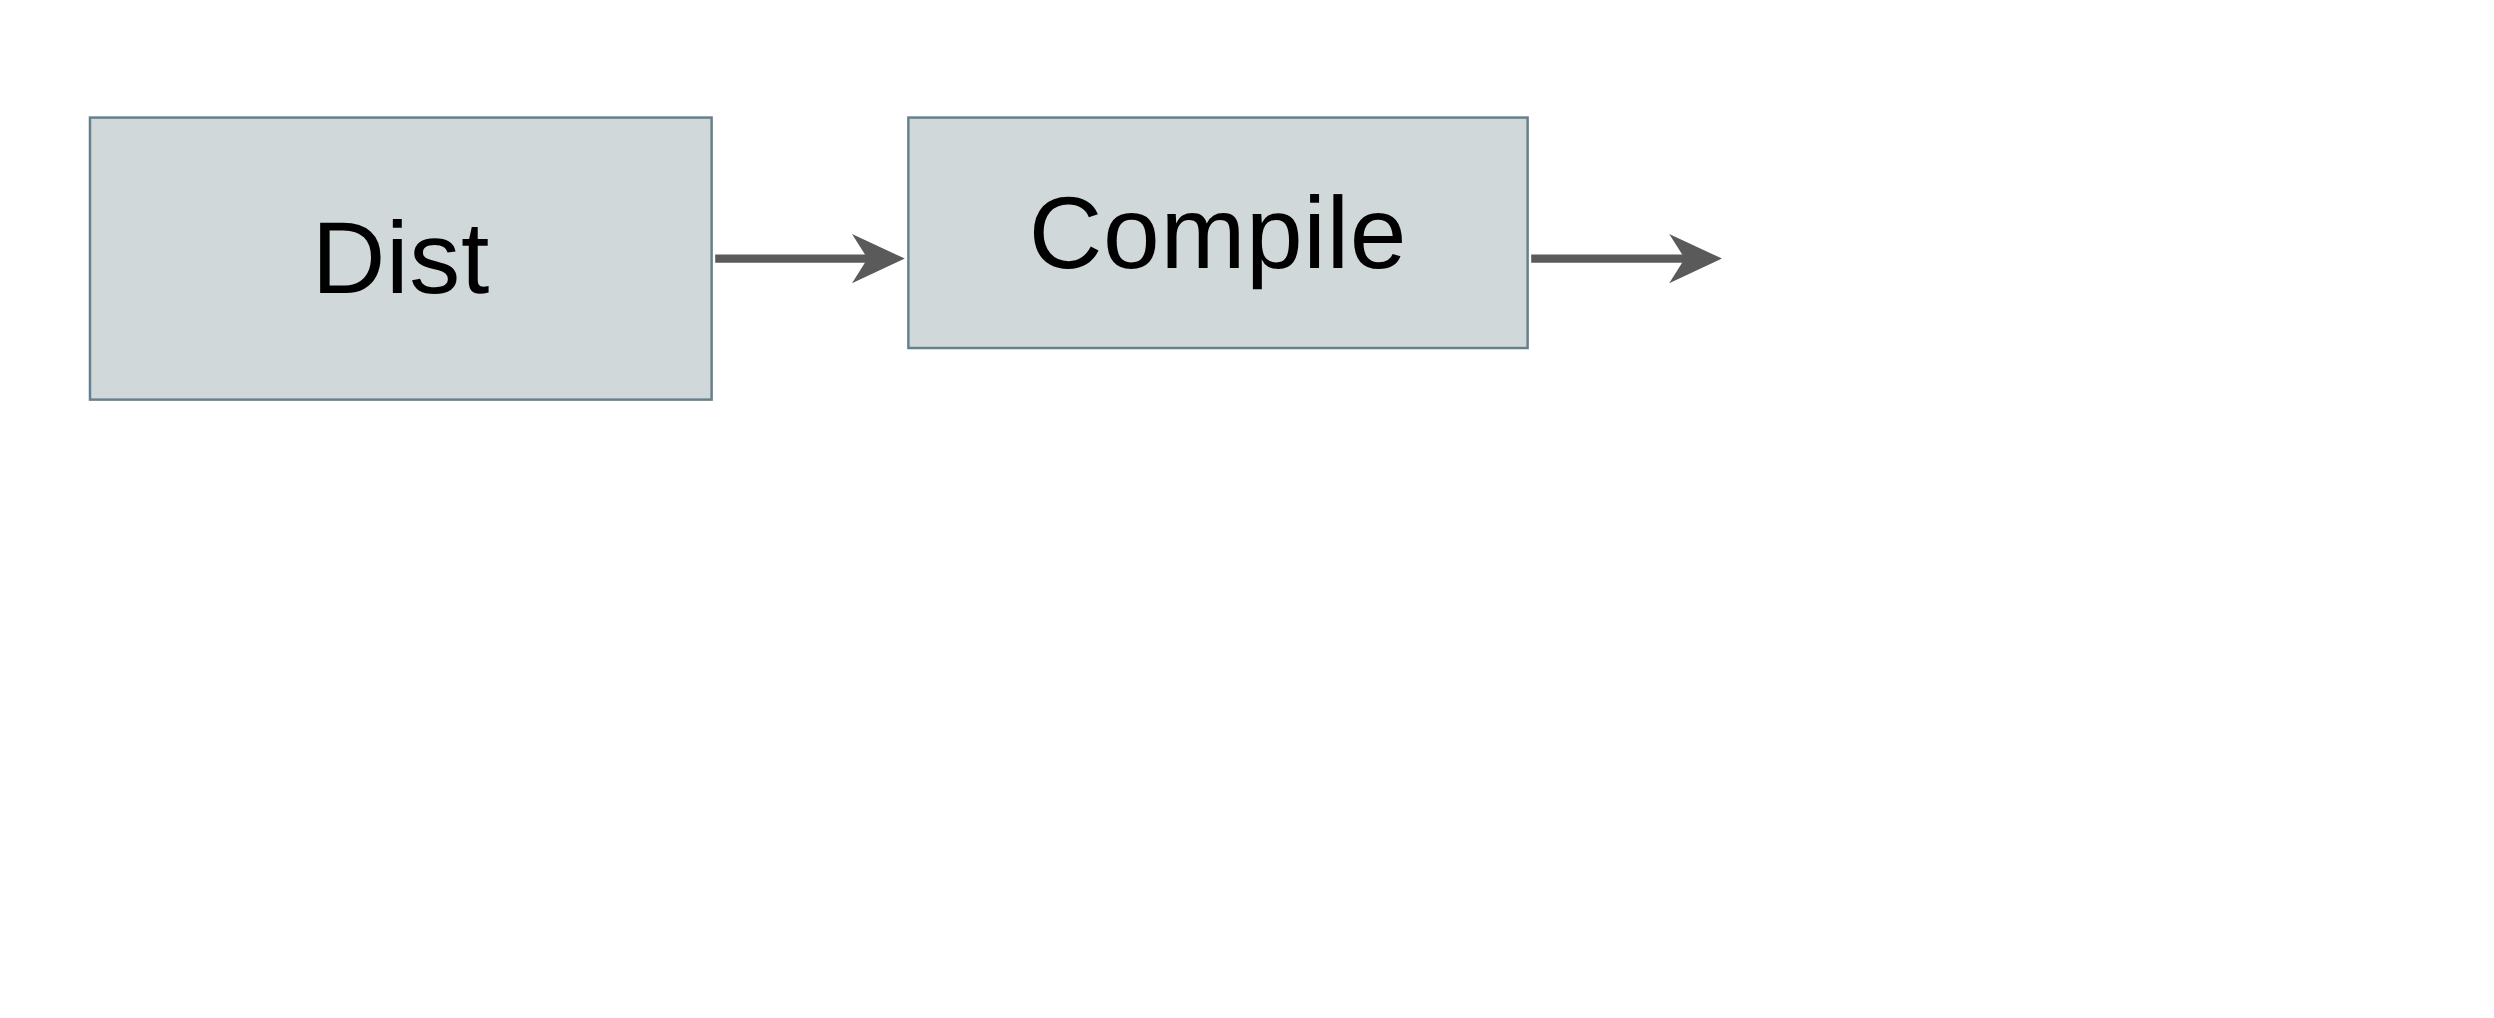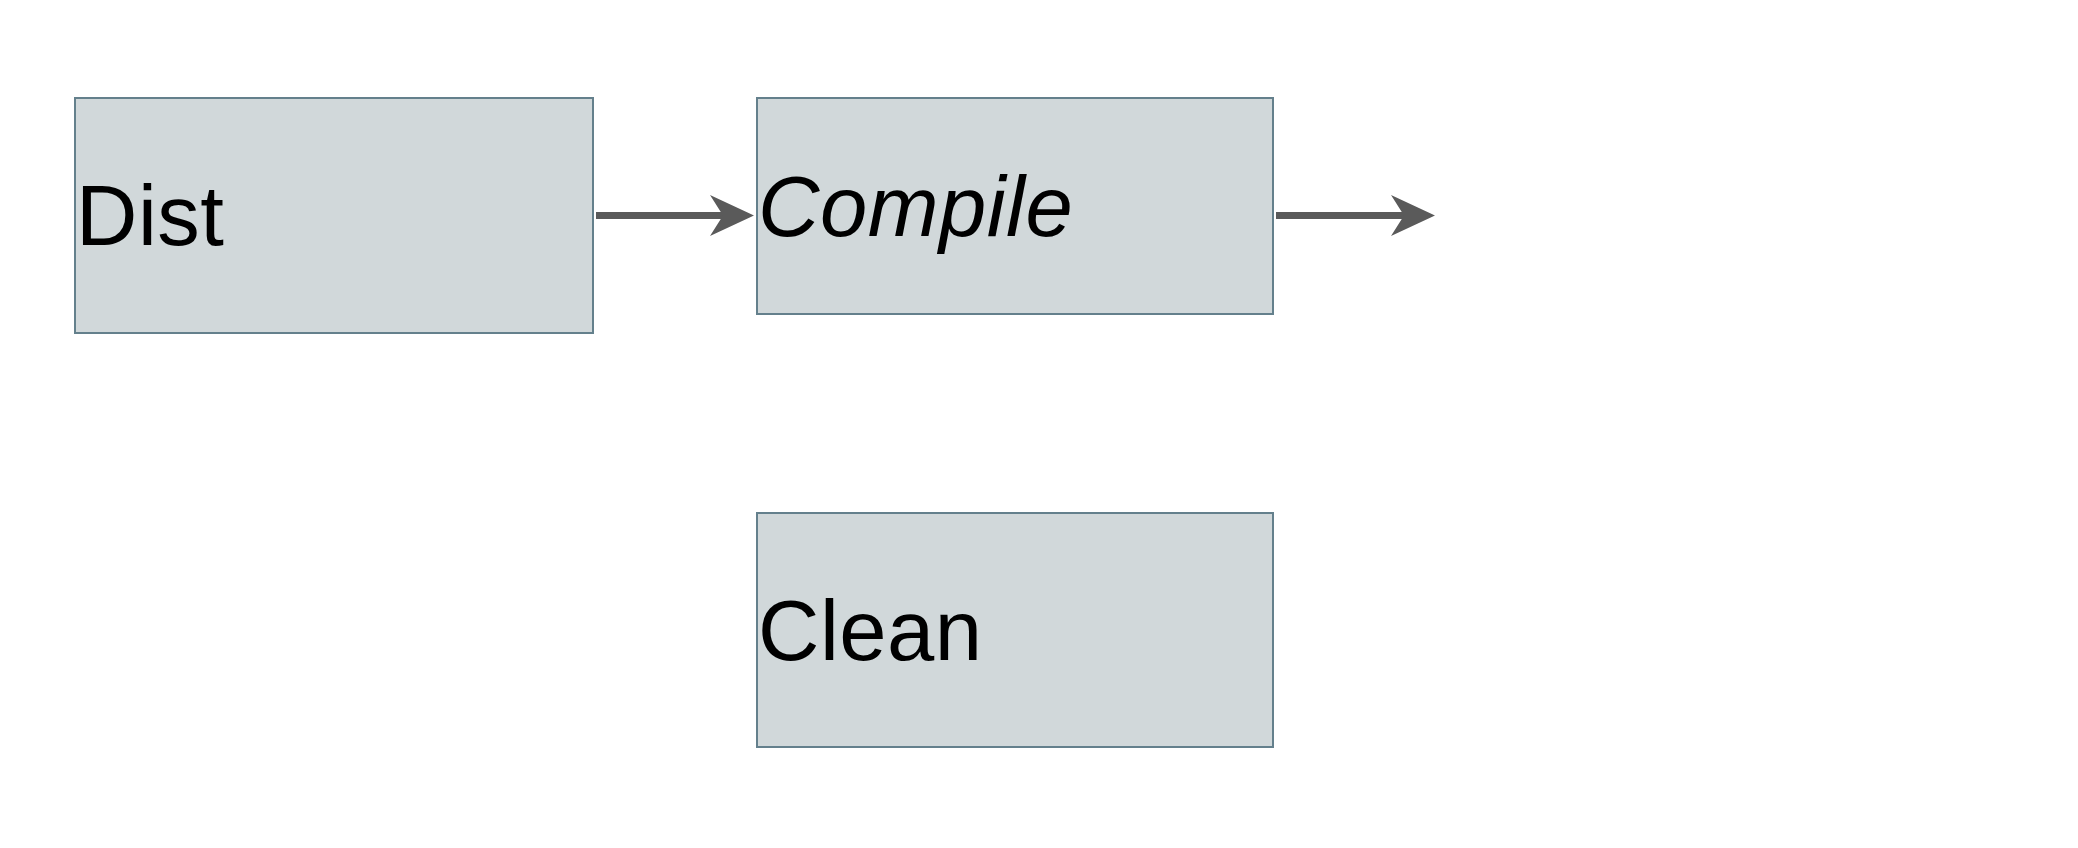--- a/index.html
+++ b/index.html
@@ -20,32 +20,32 @@
     height: 848px;
     background: var(--background);
     overflow: hidden;
   }
   .node {
     position: absolute;
     background: var(--node-fill);
     border: 2px solid var(--node-border);
     display: flex;
     align-items: center;
-    justify-content: flex-start;
+    justify-content: center;
   }
   .node-label {
     font-size: 85px;
     font-weight: 400;
     line-height: 1;
     color: var(--text);
     letter-spacing: 0.5px;
     white-space: nowrap;
   }
   .node-dist    { left: 74px;   top: 97px;  width: 520px; height: 237px; }
-  .node-compile { left: 756px;  top: 97px;  width: 518px; height: 218px; font-style: italic; }
+  .node-compile { left: 756px;  top: 97px;  width: 518px; height: 194px; }
   .node-init    { left: 1437px; top: 97px;  width: 518px; height: 237px; }
   .node-clean   { left: 756px;  top: 512px; width: 518px; height: 236px; }
   .edges {
     position: absolute;
     left: 0; top: 0;
     width: 2078px;
     height: 848px;
     pointer-events: none;
   }
   .edge-line {
@@ -65,23 +65,20 @@
 
   <div class="node node-dist">
     <span class="node-label">Dist</span>
   </div>
 
   <div class="node node-compile">
     <span class="node-label">Compile</span>
   </div>
 
 
-  <div class="node node-clean">
-    <span class="node-label">Clean</span>
-  </div>
 
   <svg class="edges" viewBox="0 0 2078 848" xmlns="http://www.w3.org/2000/svg">
     <g>
       <line class="edge-line" x1="596" y1="215.5" x2="726" y2="215.5"></line>
       <polygon class="edge-head" points="754,215.5 710,195 723,215.5 710,236"></polygon>
     </g>
     <g>
       <line class="edge-line" x1="1276" y1="215.5" x2="1407" y2="215.5"></line>
       <polygon class="edge-head" points="1435,215.5 1391,195 1404,215.5 1391,236"></polygon>
     </g>

